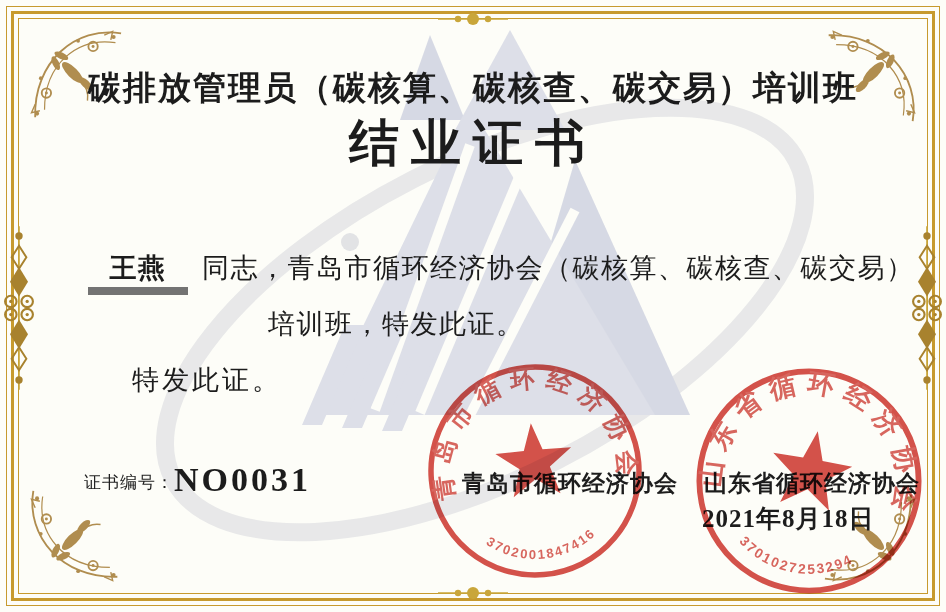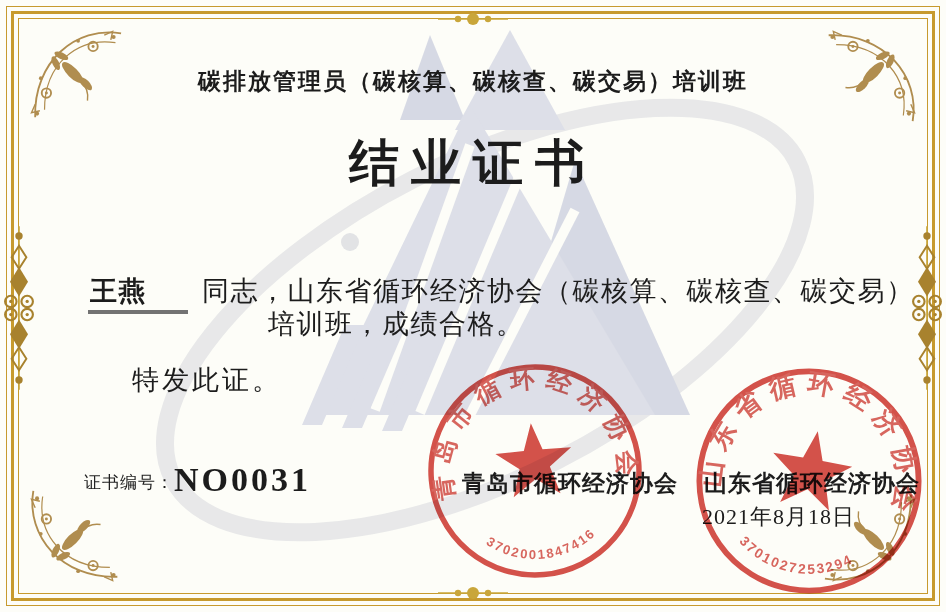--- a/index.html
+++ b/index.html
@@ -24,43 +24,42 @@
   .dots-orn{position:absolute;width:70px;height:14px;left:438px;}
   .dots-orn.top{top:12px;}
   .dots-orn.bottom{top:586px;}
   
   .watermark{position:absolute;left:120px;top:25px;width:720px;height:540px;opacity:.55;}
   
   .t{position:absolute;color:#1c1c1c;white-space:nowrap;z-index:2;}
   .title{
     top:66px;left:0;width:946px;text-align:center;
     font-family:"Liberation Sans",sans-serif;font-weight:900;
-    font-size:23px;letter-spacing:2px;
+    font-size:33px;letter-spacing:2px;
   }
   .subtitle{
-    top:130px;left:0;width:946px;text-align:center;
+    top:110px;left:0;width:946px;text-align:center;
     font-weight:900;font-size:50px;letter-spacing:12px;
   }
   .line1{top:250px;left:88px;font-size:27px;letter-spacing:1.5px;}
   .name{
-    display:inline-block;min-width:96px;
-    border-bottom:4px solid #737373;padding:0 2px 1px 2px;margin-right:14px;
+    display:inline-block;min-width:96px;text-align:center;
+    border-bottom:8px solid #737373;padding:0 2px 1px 2px;margin-right:14px;
     font-weight:600;
-    margin-top:23px;
   }
   .line2{top:306px;left:268px;font-size:27px;letter-spacing:1.5px;}
   .closing{top:362px;left:132px;font-size:27px;letter-spacing:3px;text-align:center;}
   .serial{top:461px;left:84px;font-size:17px;letter-spacing:1px;}
   .serial .num{
     font-size:34px;font-weight:bold;letter-spacing:3px;
     font-family:"Liberation Serif",serif;vertical-align:-3px;
   }
   .issuers{top:468px;left:462px;font-size:23px;font-weight:bold;letter-spacing:1px;}
   .issuers .gap{display:inline-block;width:26px;}
-  .date{top:502px;left:702px;font-size:22px;font-weight:normal;letter-spacing:1px;}
+  .date{top:502px;left:702px;font-size:25px;font-weight:bold;letter-spacing:1px;}
   
   .seal{position:absolute;z-index:3;mix-blend-mode:multiply;opacity:.88;}
   .seal.left{left:424px;top:360px;width:222px;height:222px;transform:rotate(-5deg);}
   .seal.right{left:692px;top:364px;width:234px;height:234px;transform:rotate(10deg);}
   .seal text{font-family:"Liberation Sans",sans-serif;font-weight:bold;}
 </style>
 </head>
 <body>
 
 <div class="page">
@@ -158,23 +157,23 @@
       <path d="M182,400 L225,300 L245,300 L202,400 Z"></path>
       <path d="M222,403 L265,303 L285,303 L242,403 Z"></path>
       <path d="M262,406 L305,306 L325,306 L282,406 Z"></path>
     </g>
   </svg>
 
   <div class="t title">碳排放管理员（碳核算、碳核查、碳交易）培训班</div>
   <div class="t subtitle">结业证书</div>
 
   <div class="t line1">
-    <span class="name">王燕</span><span>同志，山东省循环经济协会（碳核算、碳核查、碳交易）</span>
+    <span class="name">王燕</span><span>同志，青岛市循环经济协会（碳核算、碳核查、碳交易）</span>
   </div>
-  <div class="t line2">培训班，成绩合格。</div>
+  <div class="t line2">培训班，特发此证。</div>
   <div class="t closing">特发此证。</div>
 
   <div class="t serial">
     <span>证书编号：</span><span class="num">NO0031</span>
   </div>
 
   <div class="t issuers">
     <span>青岛市循环经济协会</span><span class="gap"></span><span>山东省循环经济协会</span>
   </div>
   <div class="t date">2021年8月18日</div>

